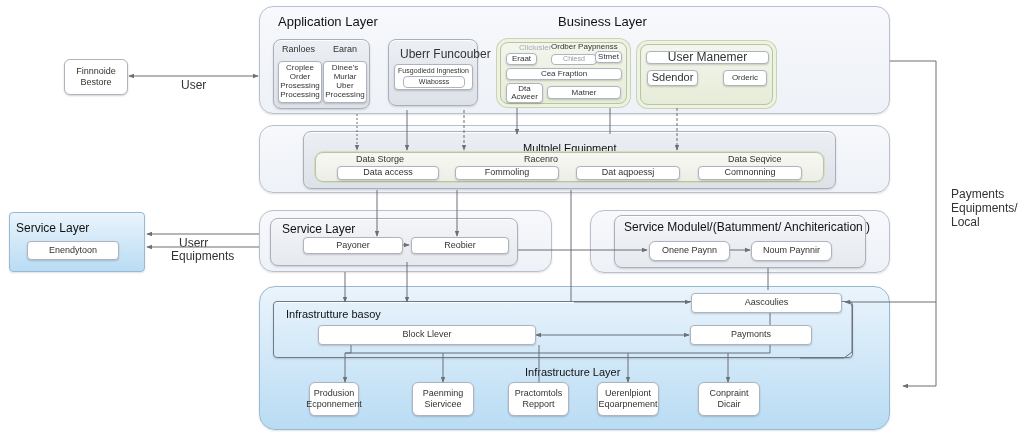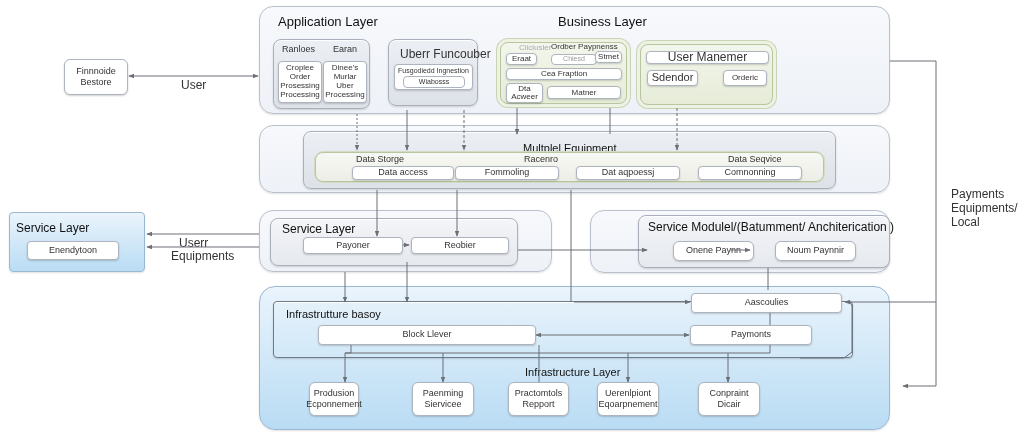--- a/index.html
+++ b/index.html
@@ -80,36 +80,36 @@
   <div class="abs box" style="left:82px;top:25px;width:44px;height:16px;font-size:8px;">Orderic</div>
 </div>
 
 <div class="abs layer" style="left:259px;top:125px;width:631px;height:68px;"></div>
 <div class="abs inner" style="left:303px;top:131px;width:533px;height:58px;">
   <div class="abs title" style="left:219px;top:2px;font-size:11px;margin-top:8px;">Multplel Equipment</div>
   <div class="abs inner green" style="left:11px;top:20px;width:509px;height:30px;box-shadow:0 0 0 1px #d4dbc4;background:linear-gradient(#f7f8f3,#eceee6);">
     <div class="abs sub" style="left:40px;top:1px;">Data Storge</div>
     <div class="abs sub" style="left:208px;top:1px;">Racenro</div>
     <div class="abs sub" style="left:412px;top:1px;">Data Seqvice</div>
-    <div class="abs box" style="left:36px;top:13px;width:102px;height:14px;">Data access</div>
+    <div class="abs box" style="left:21px;top:13px;width:102px;height:14px;">Data access</div>
     <div class="abs box" style="left:139px;top:13px;width:104px;height:14px;">Fommoling</div>
     <div class="abs box" style="left:260px;top:13px;width:104px;height:14px;">Dat aqpoessj</div>
     <div class="abs box" style="left:382px;top:13px;width:104px;height:14px;">Comnonning</div>
   </div>
 </div>
 
 <div class="abs layer" style="left:259px;top:210px;width:293px;height:62px;"></div>
 <div class="abs inner light" style="left:270px;top:218px;width:248px;height:48px;">
   <div class="abs title" style="left:11px;top:3px;font-size:12px;">Service Layer</div>
   <div class="abs box" style="left:32px;top:18px;width:100px;height:17px;">Payoner</div>
   <div class="abs box" style="left:140px;top:18px;width:98px;height:17px;">Reobier</div>
 </div>
 
 <div class="abs layer" style="left:590px;top:210px;width:300px;height:63px;"></div>
-<div class="abs inner light" style="left:638px;top:215px;width:252px;height:53px;">
+<div class="abs inner light" style="left:614px;top:215px;width:252px;height:53px;">
   <div class="abs title" style="left:9px;top:4px;font-size:12px;">Service Modulel/(Batumment/ Anchiterication )</div>
   <div class="abs box tall" style="left:34px;top:25px;width:81px;height:20px;">Onene Paynn</div>
   <div class="abs box tall" style="left:136px;top:25px;width:81px;height:20px;">Noum Paynnir</div>
 </div>
 
 <div class="abs layer blue" style="left:259px;top:286px;width:631px;height:144px;border-radius:16px;"></div>
 <div class="abs inner clear" style="left:273px;top:301px;width:580px;height:57px;border-radius:4px;">
   <div class="abs title" style="left:12px;top:6px;font-size:11px;">Infrastrutture basoy</div>
 </div>
 <div class="abs box" style="left:318px;top:325px;width:218px;height:20px;">Block Llever</div>

